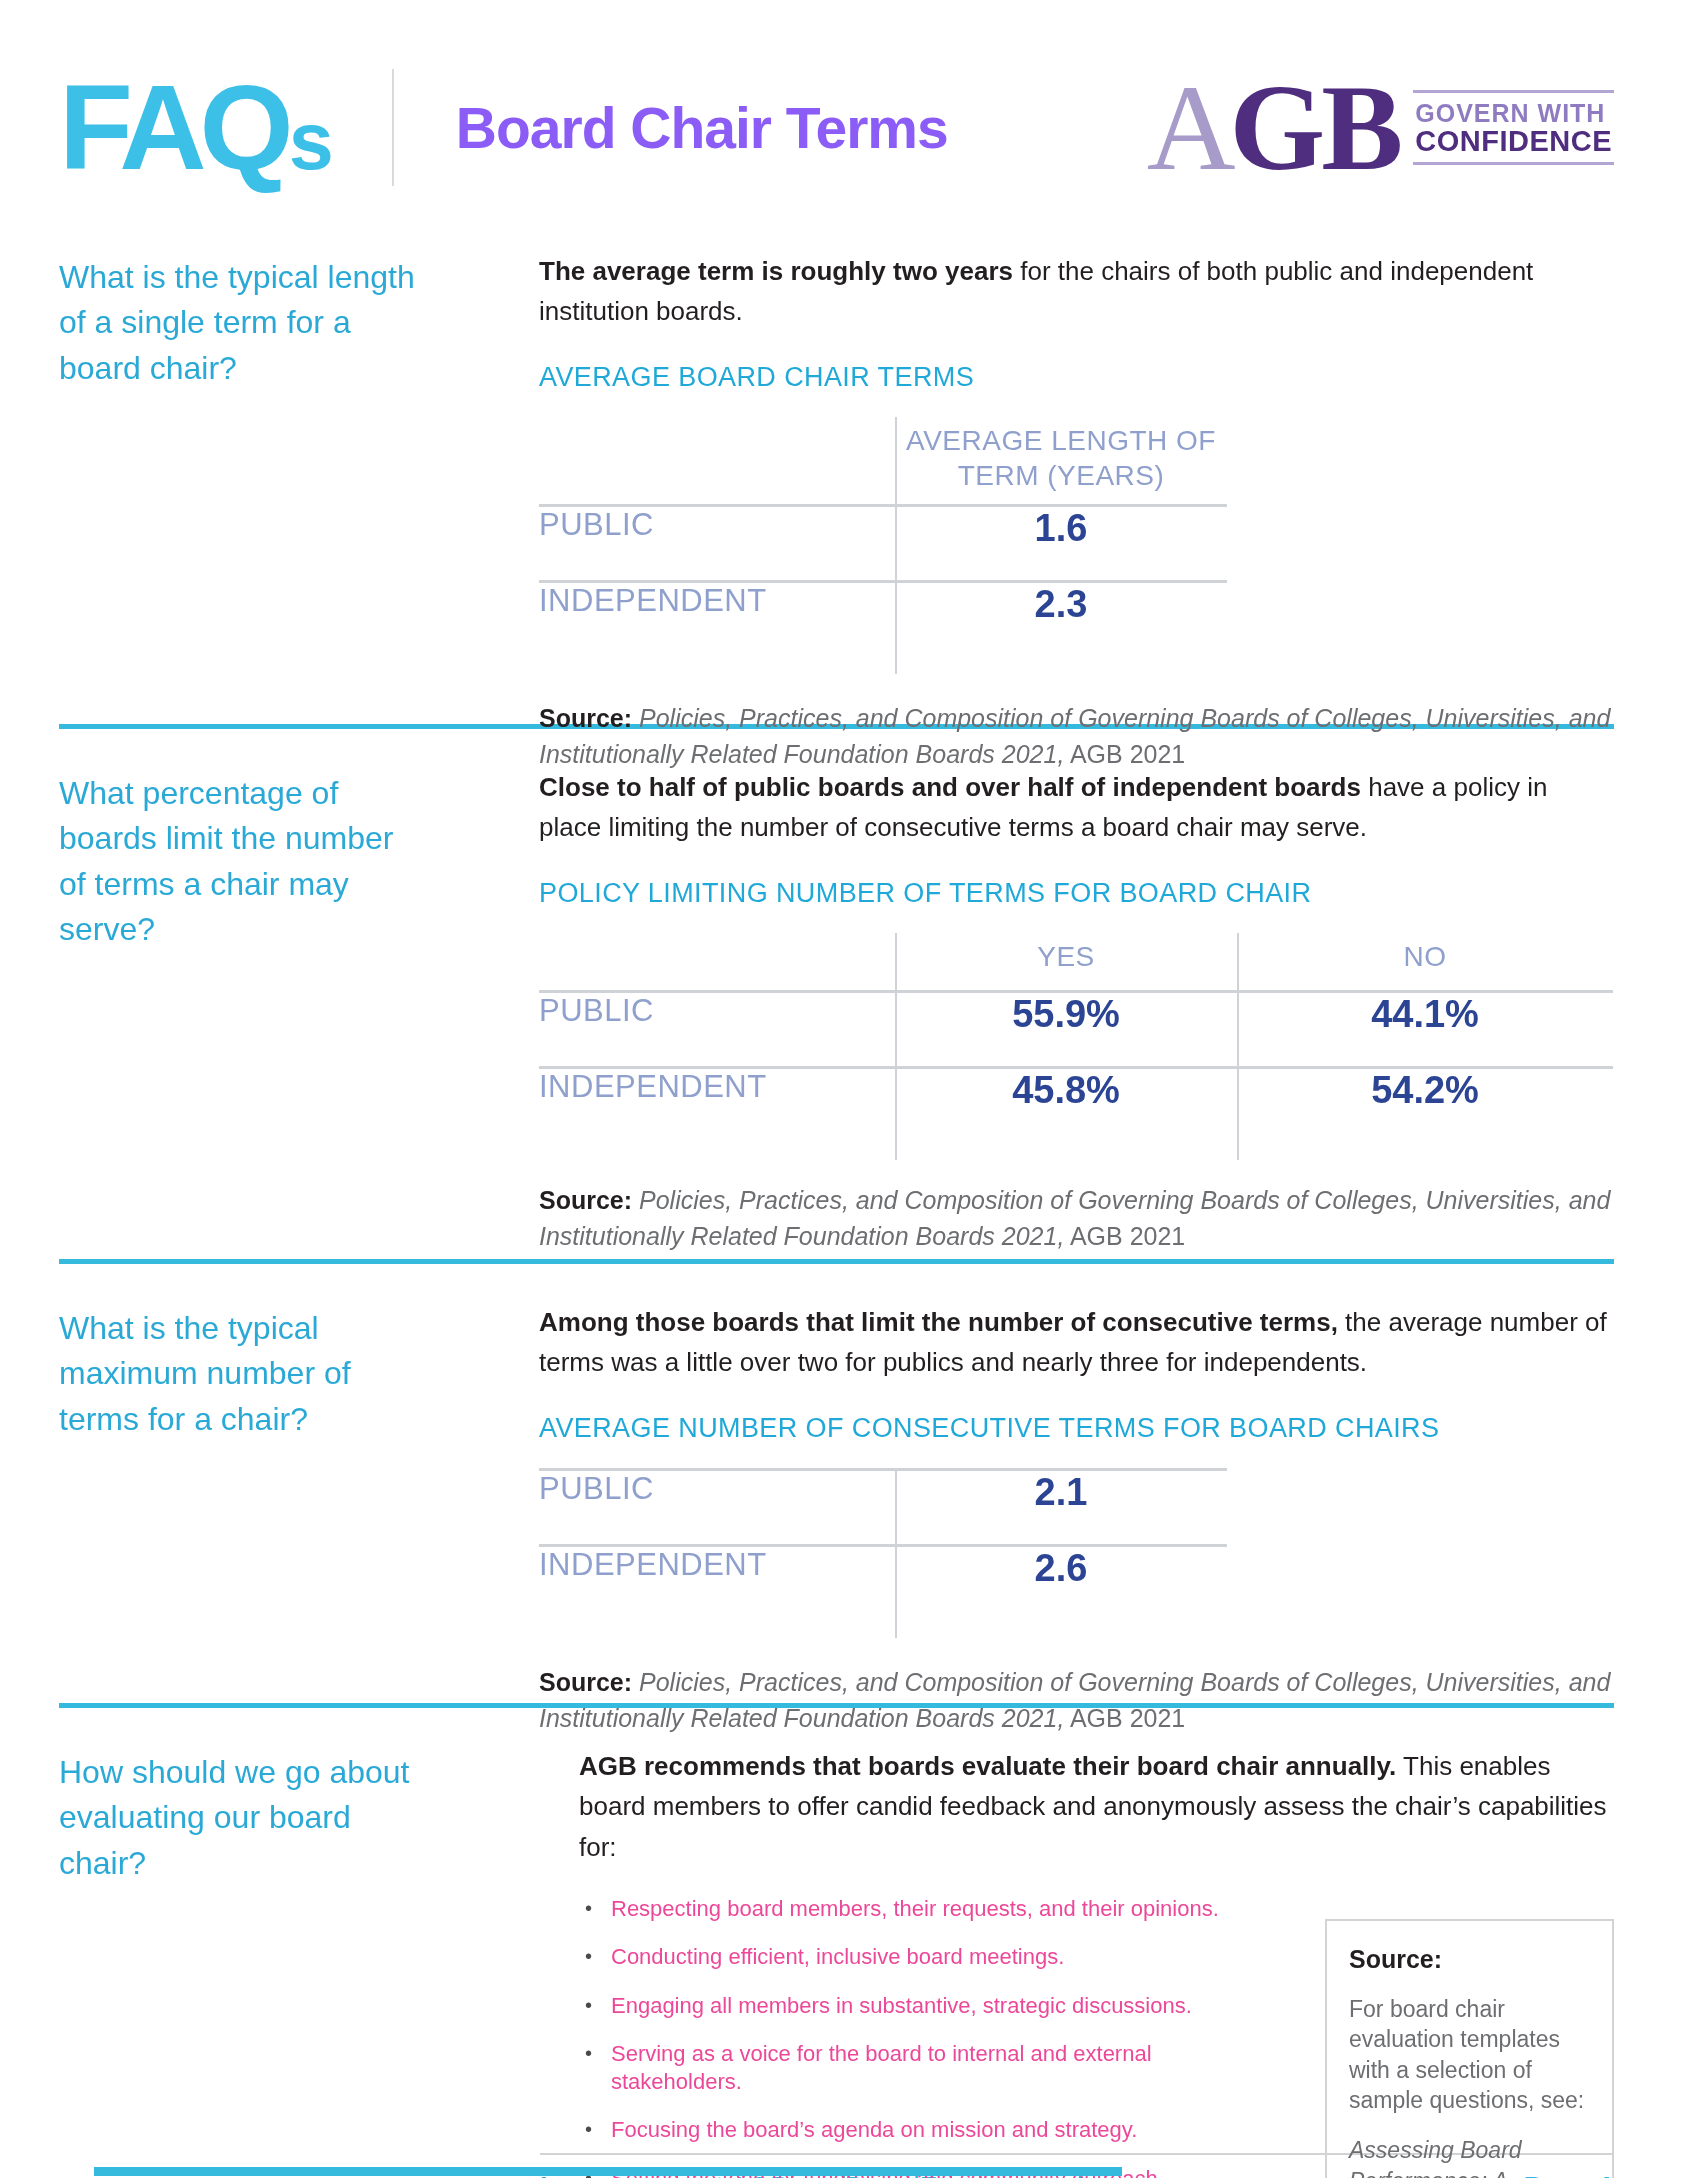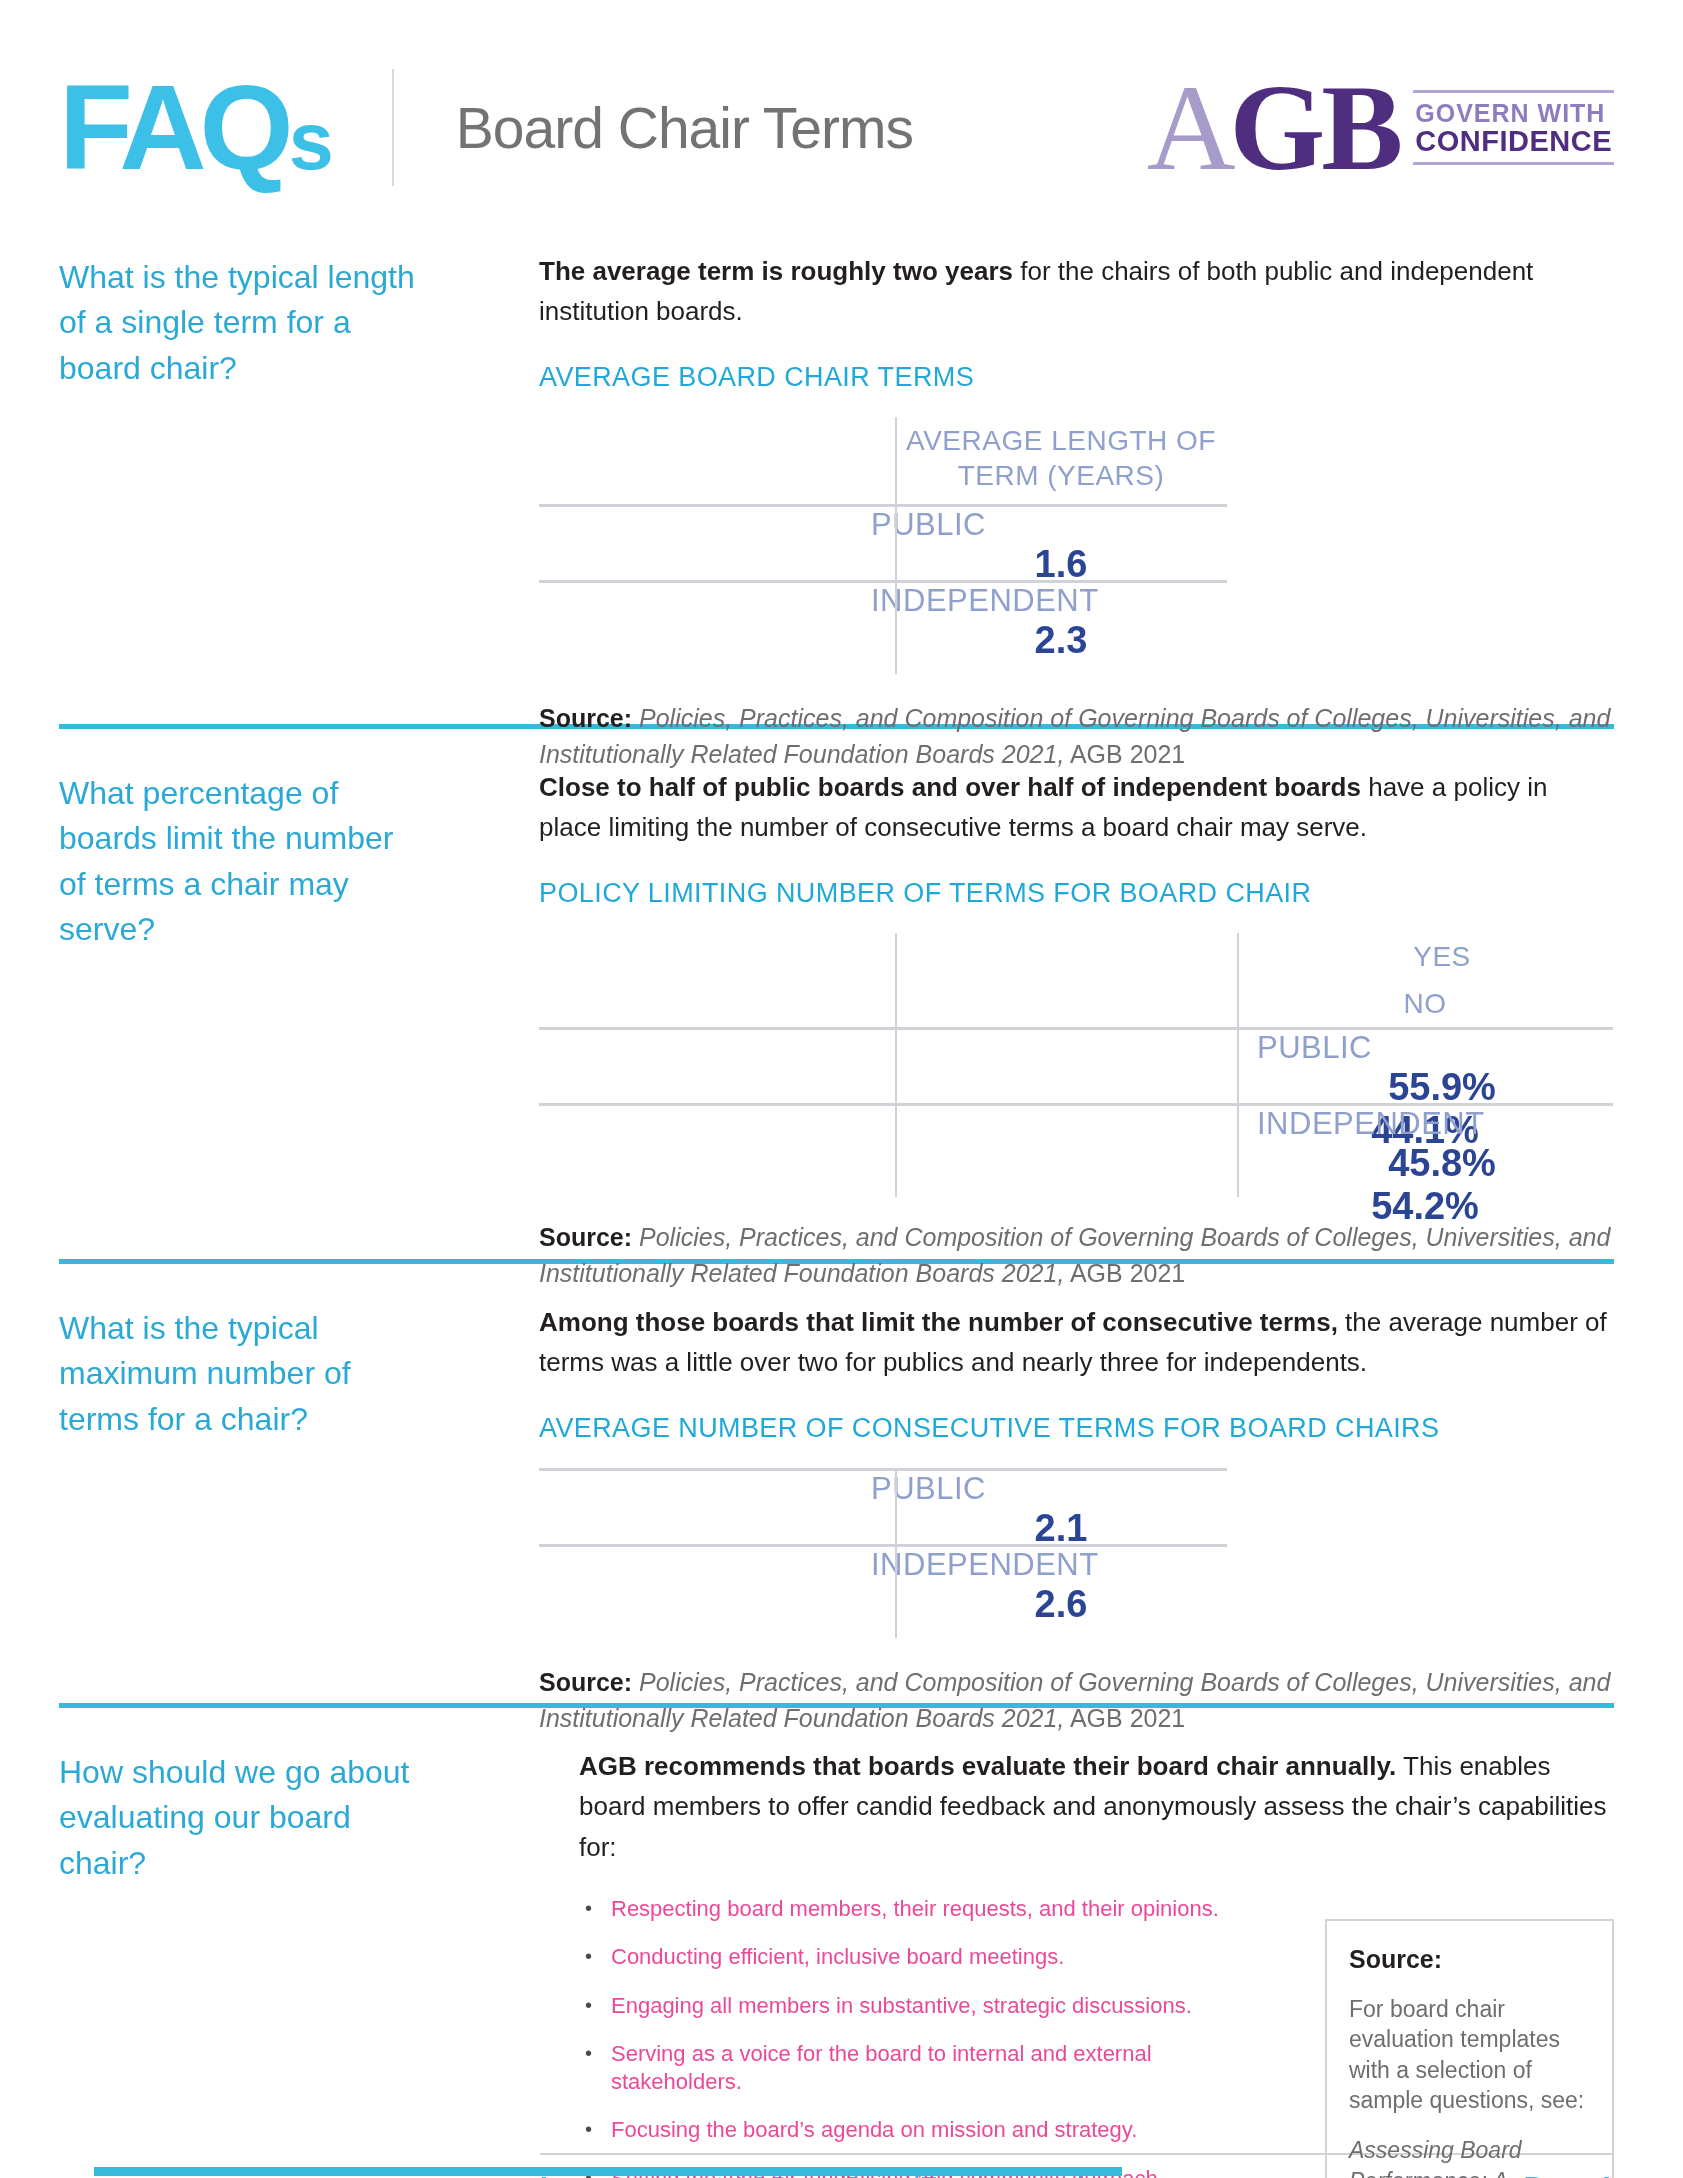--- a/index.html
+++ b/index.html
@@ -16,21 +16,21 @@
   
   .header {
     height:213px;
     padding:42px 69px 0 59px;
     display:flex; align-items:center;gap:28px;
   }
   .faq-logo { display:flex; align-items:baseline; color:#3cc0e8; font-weight:800; }
   .faq-logo .faq-main { font-size:121px; letter-spacing:-7px; line-height:1; }
   .faq-logo .faq-s { font-size:81px; line-height:1; margin-left:2px; }
   .header-vrule { width:2px; height:117px; background:#d8dadd; margin:0 34px 0 30px; }
-  .page-title { font-size:57px; font-weight:400; color:#737373; letter-spacing:-1px; }
+  .page-title { font-size:57px; font-weight:700; color:#8b5cf6; letter-spacing:-1px; }
   .agb-logo { margin-left:auto; display:flex; align-items:center; }
   .agb-letters { font-family:"Liberation Serif", serif; line-height:1; display:flex; align-items:baseline; }
   .agb-a { font-size:123px; color:#a79bc9; font-weight:400; letter-spacing:-6px; }
   .agb-gb { font-size:123px; color:#4f2d7f; font-weight:700; letter-spacing:-4px; }
   .agb-tagline {
     margin-left:14px;
     border-top:3px solid #b2a5d3; border-bottom:3px solid #b2a5d3;
     padding:7px 2px 6px 2px;
     line-height:1.04;
   }
@@ -56,21 +56,21 @@
     color:#20a9d8; font-size:27px; font-weight:500; letter-spacing:0.4px;
     margin-top:30px;
   }
 
   
   .dtable { position:relative; margin-top:24px; padding-bottom:18px; }
   .t-narrow { width:688px; }
   .t-wide { width:1074px; }
   .vline { position:absolute; top:0; bottom:0; width:2px; background:#cfd3d7; }
   .hrule { height:3px; background:#cfd3d7; }
-  .trow { display:flex; align-items:flex-end;flex-direction:column; }
+  .trow { display:flex; align-items:flex-start; }
   .th-row { min-height:87px; }
   .trow .cell-label {
     width:356px; display:flex; align-items:center;
     color:#8fa0cd; font-size:31px; letter-spacing:0.5px;
   }
   .trow .cell-val {
     display:flex; align-items:center; justify-content:center; text-align:center;
     color:#2c4494; font-size:38px; font-weight:600;
   }
   .trow .cell-head {

